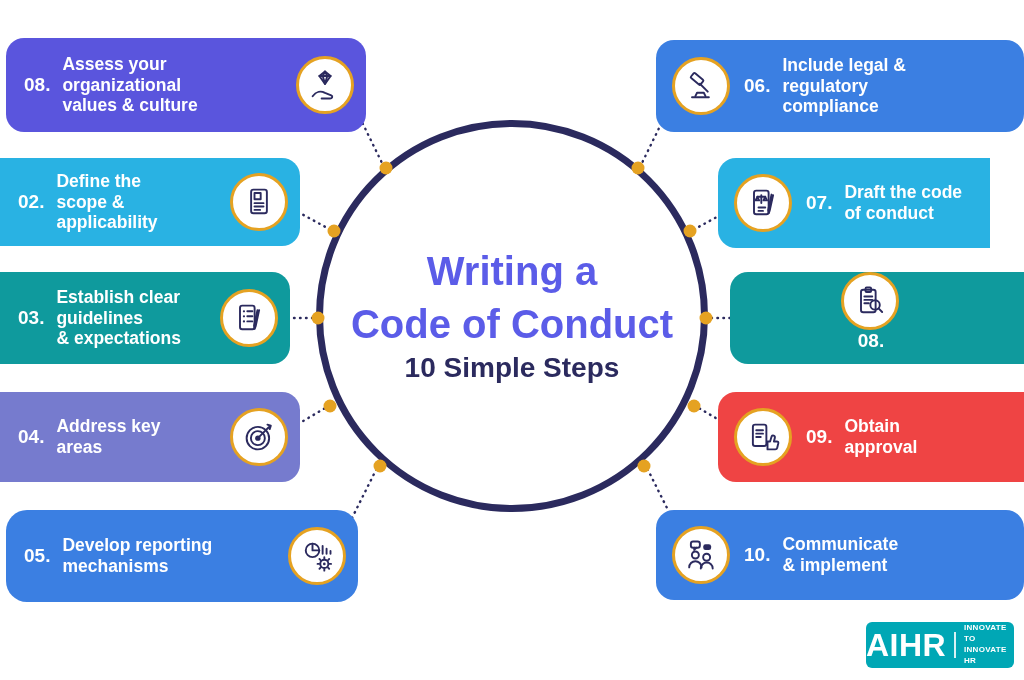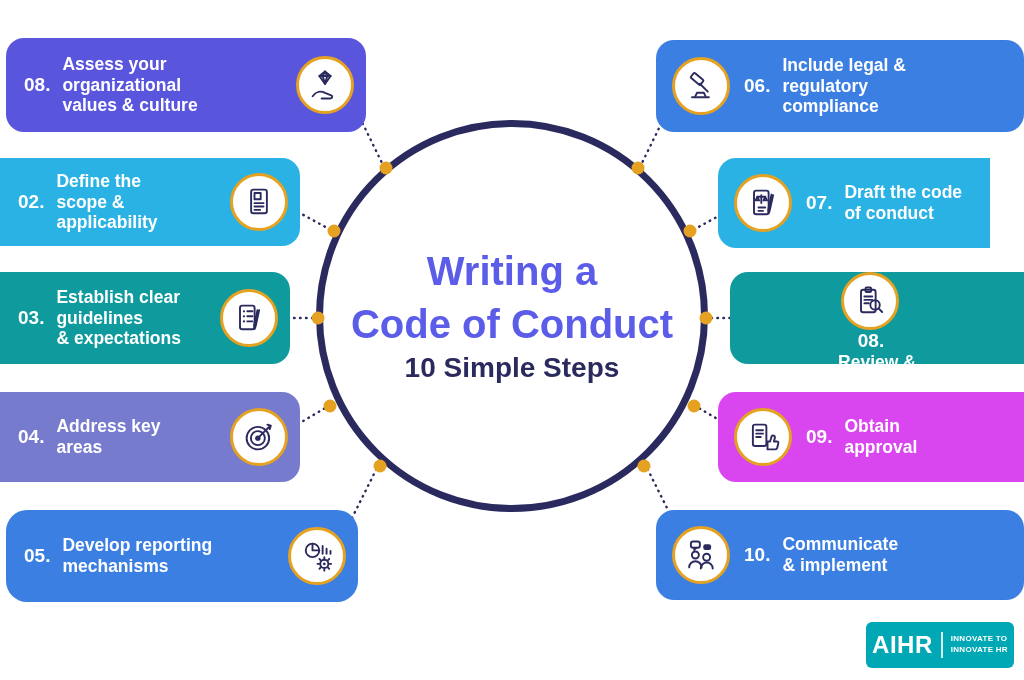--- a/index.html
+++ b/index.html
@@ -54,21 +54,21 @@
   .s6{left:656px;top:40px;width:368px;height:92px;}
   .s7{left:718px;top:158px;width:272px;height:90px;border-top-right-radius:0;border-bottom-right-radius:0;}
   .s8{left:730px;top:272px;width:294px;height:92px;border-top-right-radius:0;border-bottom-right-radius:0;flex-direction:column;}
   .s9{left:718px;top:392px;width:306px;height:90px;border-top-right-radius:0;border-bottom-right-radius:0;}
   .s10{left:656px;top:510px;width:368px;height:90px;}
   
   .logo{
     position:absolute;left:866px;top:622px;width:148px;height:46px;border-radius:6px;z-index:2;
     display:flex;align-items:center;justify-content:center;color:#fff;gap:8px;
   }
-  .logo-brand{font-size:24px;font-weight:bold;letter-spacing:.5px;}
+  .logo-brand{font-size:32px;font-weight:bold;letter-spacing:.5px;}
   .logo-divider{width:2px;height:26px;background:rgba(255,255,255,.85);}
   .logo-tag{display:flex;flex-direction:column;font-size:8px;font-weight:bold;line-height:1.35;letter-spacing:.3px;}
 </style>
 </head>
 <body>
 
 <div class="canvas">
 
   <svg class="connectors">
     <line x1="360" y1="118" x2="383" y2="165"></line>
@@ -209,25 +209,23 @@
     <span class="icon-circle">
       <svg class="ic" viewBox="0 0 32 32">
         <rect x="8" y="6" width="13" height="20" rx="2"></rect>
         <rect x="12" y="4" width="5" height="4" rx="1"></rect>
         <path d="M11 12 h7 M11 15 h7 M11 18 h4"></path>
         <circle cx="20.5" cy="19.5" r="4.2"></circle>
         <path d="M23.6 22.6 l3.2 3.2"></path>
       </svg>
     </span>
     <span class="num">08.</span>
-    <span class="label">Review &amp;
-revise</span>
-  </div>
-
-  <div class="step right s9" style="background: #d946ef;">
+  </div>
+
+  <div class="step right s9" style="background: #ef4444;">
     <span class="icon-circle">
       <svg class="ic" viewBox="0 0 32 32">
         <rect x="7" y="5" width="12" height="19" rx="2"></rect>
         <path d="M10 10 h6 M10 13 h6 M10 16 h4"></path>
         <path d="M20 27 v-7 h2.3 l1.2 -4 q.5 -1.8 2 -1.3 q1.4 .5 1 2.2 l-.8 3.1 h2.6 q1.6 0 1.3 1.6 l-1 4.2 q-.3 1.2 -1.7 1.2 z"></path>
       </svg>
     </span>
     <span class="num">09.</span>
     <span class="label">Obtain
 approval</span>

